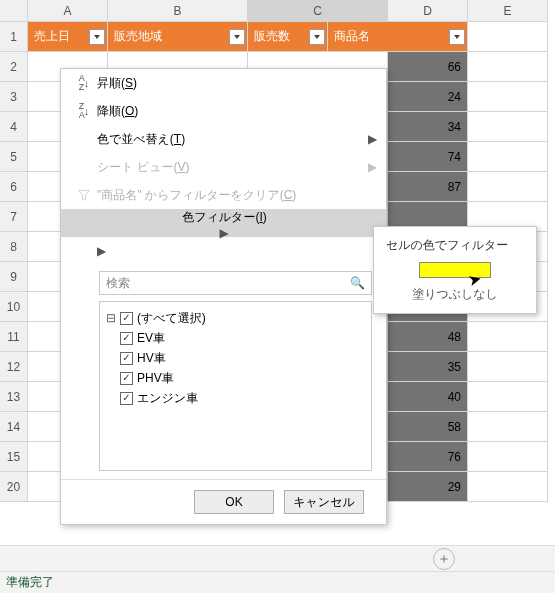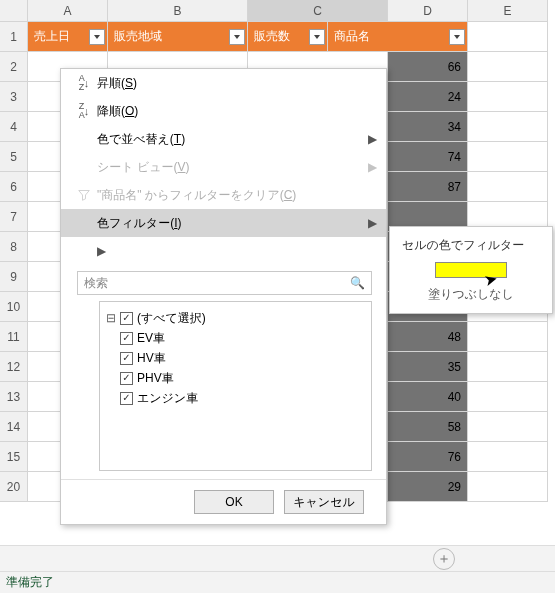--- a/index.html
+++ b/index.html
@@ -32,40 +32,40 @@
   .menu {
     position: absolute;
     top: 68px; left: 60px;
     width: 327px;
     background: #fff;
     border: 1px solid #c9c9c9;
     box-shadow: 2px 2px 6px rgba(0,0,0,0.25);
     padding-bottom: 10px;
   }
   .menu-item { display: flex; align-items: center; height: 28px; padding: 0 8px 0 10px; position: relative; }
-  .menu-item.hover { background: #d5d5d5; }
+  .menu-item.hover { background: #d5d5d5; flex-direction: column; }
   .menu-item.disabled { color: #b0b0b0; }
   .menu-icon { width: 26px; display: flex; align-items: center; justify-content: center; color: #555; font-size: 11px; }
   .menu-item.disabled .menu-icon { color: #c4c4c4; }
   .menu-label { flex: 1; }
   .menu-arrow { width: 10px; color: #555; }
   .menu-item.disabled .menu-arrow { color: #c4c4c4; }
   .u { text-decoration: underline; }
-  .search-box { margin: 6px 14px 6px 16px; height: 24px; border: 1px solid #c9c9c9; display: flex; align-items: center; padding: 0 6px; color: #888; justify-content: space-between; }
+  .search-box { margin: 6px 14px 6px 38px; height: 24px; border: 1px solid #c9c9c9; display: flex; align-items: center; padding: 0 6px; color: #888; justify-content: space-between; }
   .search-box .mag { color: #2a6fb5; }
   .tree { margin: 4px 14px 4px 38px; border: 1px solid #c9c9c9; height: 170px; padding: 6px; overflow: auto; }
   .tree-item { display: flex; align-items: center; height: 20px; gap: 4px; padding-left: 14px; }
   .tree-item:first-child { padding-left: 0; }
   .cb { width: 13px; height: 13px; border: 1px solid #666; display: flex; align-items: center; justify-content: center; font-size: 10px; color: #333; line-height: 1; }
   .btns { display: flex; justify-content: flex-end; gap: 10px; padding: 10px 22px 0 14px; border-top: 1px solid #e0e0e0; margin-top: 8px; }
   .btn { width: 80px; height: 24px; border: 1px solid #adadad; background: #ededed; display: flex; align-items: center; justify-content: center; }
   
   .submenu {
     position: absolute;
-    top: 226px; left: 389px;
+    top: 226px; left: 373px;
     width: 164px;
     background: #fff;
     border: 1px solid #c9c9c9;
     box-shadow: 2px 2px 6px rgba(0,0,0,0.25);
     padding: 6px 8px 10px 8px;
   }
   .submenu-title { font-size: 12px; padding: 4px 0 6px 4px; color: #333; }
   .swatch-row { display: flex; justify-content: center; padding: 2px 0 6px 0; position: relative; }
   .swatch { width: 72px; height: 16px; background: #ffff00; border: 1px solid #888; }
   .cursor { position: absolute; left: 86px; top: 10px; font-size: 16px; color: #000; pointer-events: none; transform: rotate(-15deg); }

